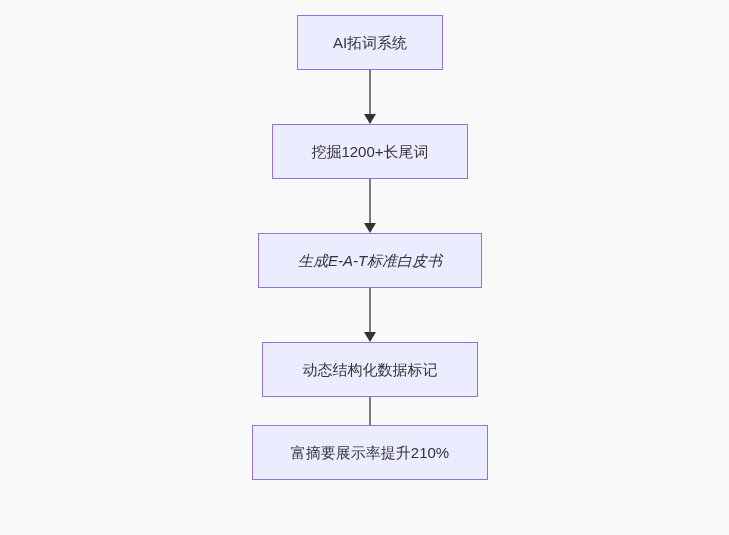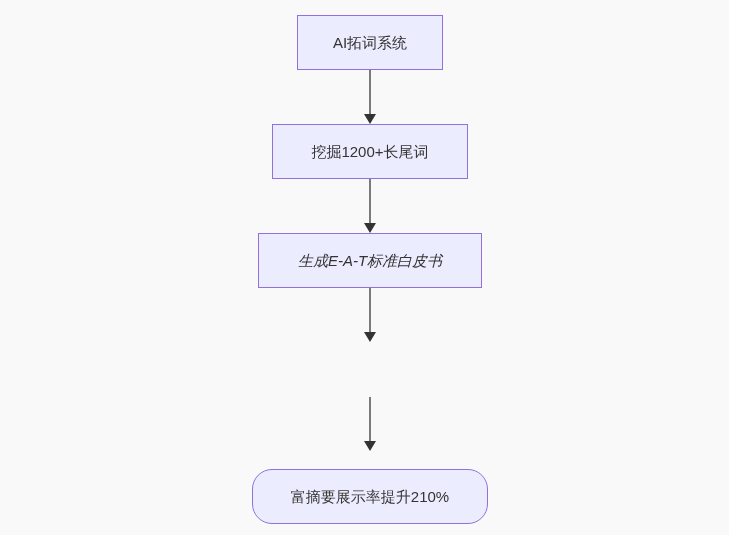--- a/index.html
+++ b/index.html
@@ -67,21 +67,24 @@
   <div class="edge-line" style="left:369px; top:179px; height:45px;"></div>
   <div class="arrowhead" style="left:364px; top:223px;"></div>
 
   <div class="node" style="left:258px; top:233px; width:224px; height:55px;font-style:italic;">
     <span>生成E-A-T标准白皮书</span>
   </div>
 
   <div class="edge-line" style="left:369px; top:288px; height:45px;"></div>
   <div class="arrowhead" style="left:364px; top:332px;"></div>
 
+  <div class="node" style="left:262px; top:342px; width:216px; height:55px;">
+    <span>动态结构化数据标记</span>
+  </div>
 
   <div class="edge-line" style="left:369px; top:397px; height:45px;"></div>
   <div class="arrowhead" style="left:364px; top:441px;"></div>
 
-  <div class="node" style="left:252px; top:469px; width:236px; height:55px;border-radius:20px;">
+  <div class="node" style="left:252px; top:425px; width:236px; height:55px;">
     <span>富摘要展示率提升210%</span>
   </div>
 
 </div>
 
 </body></html>

